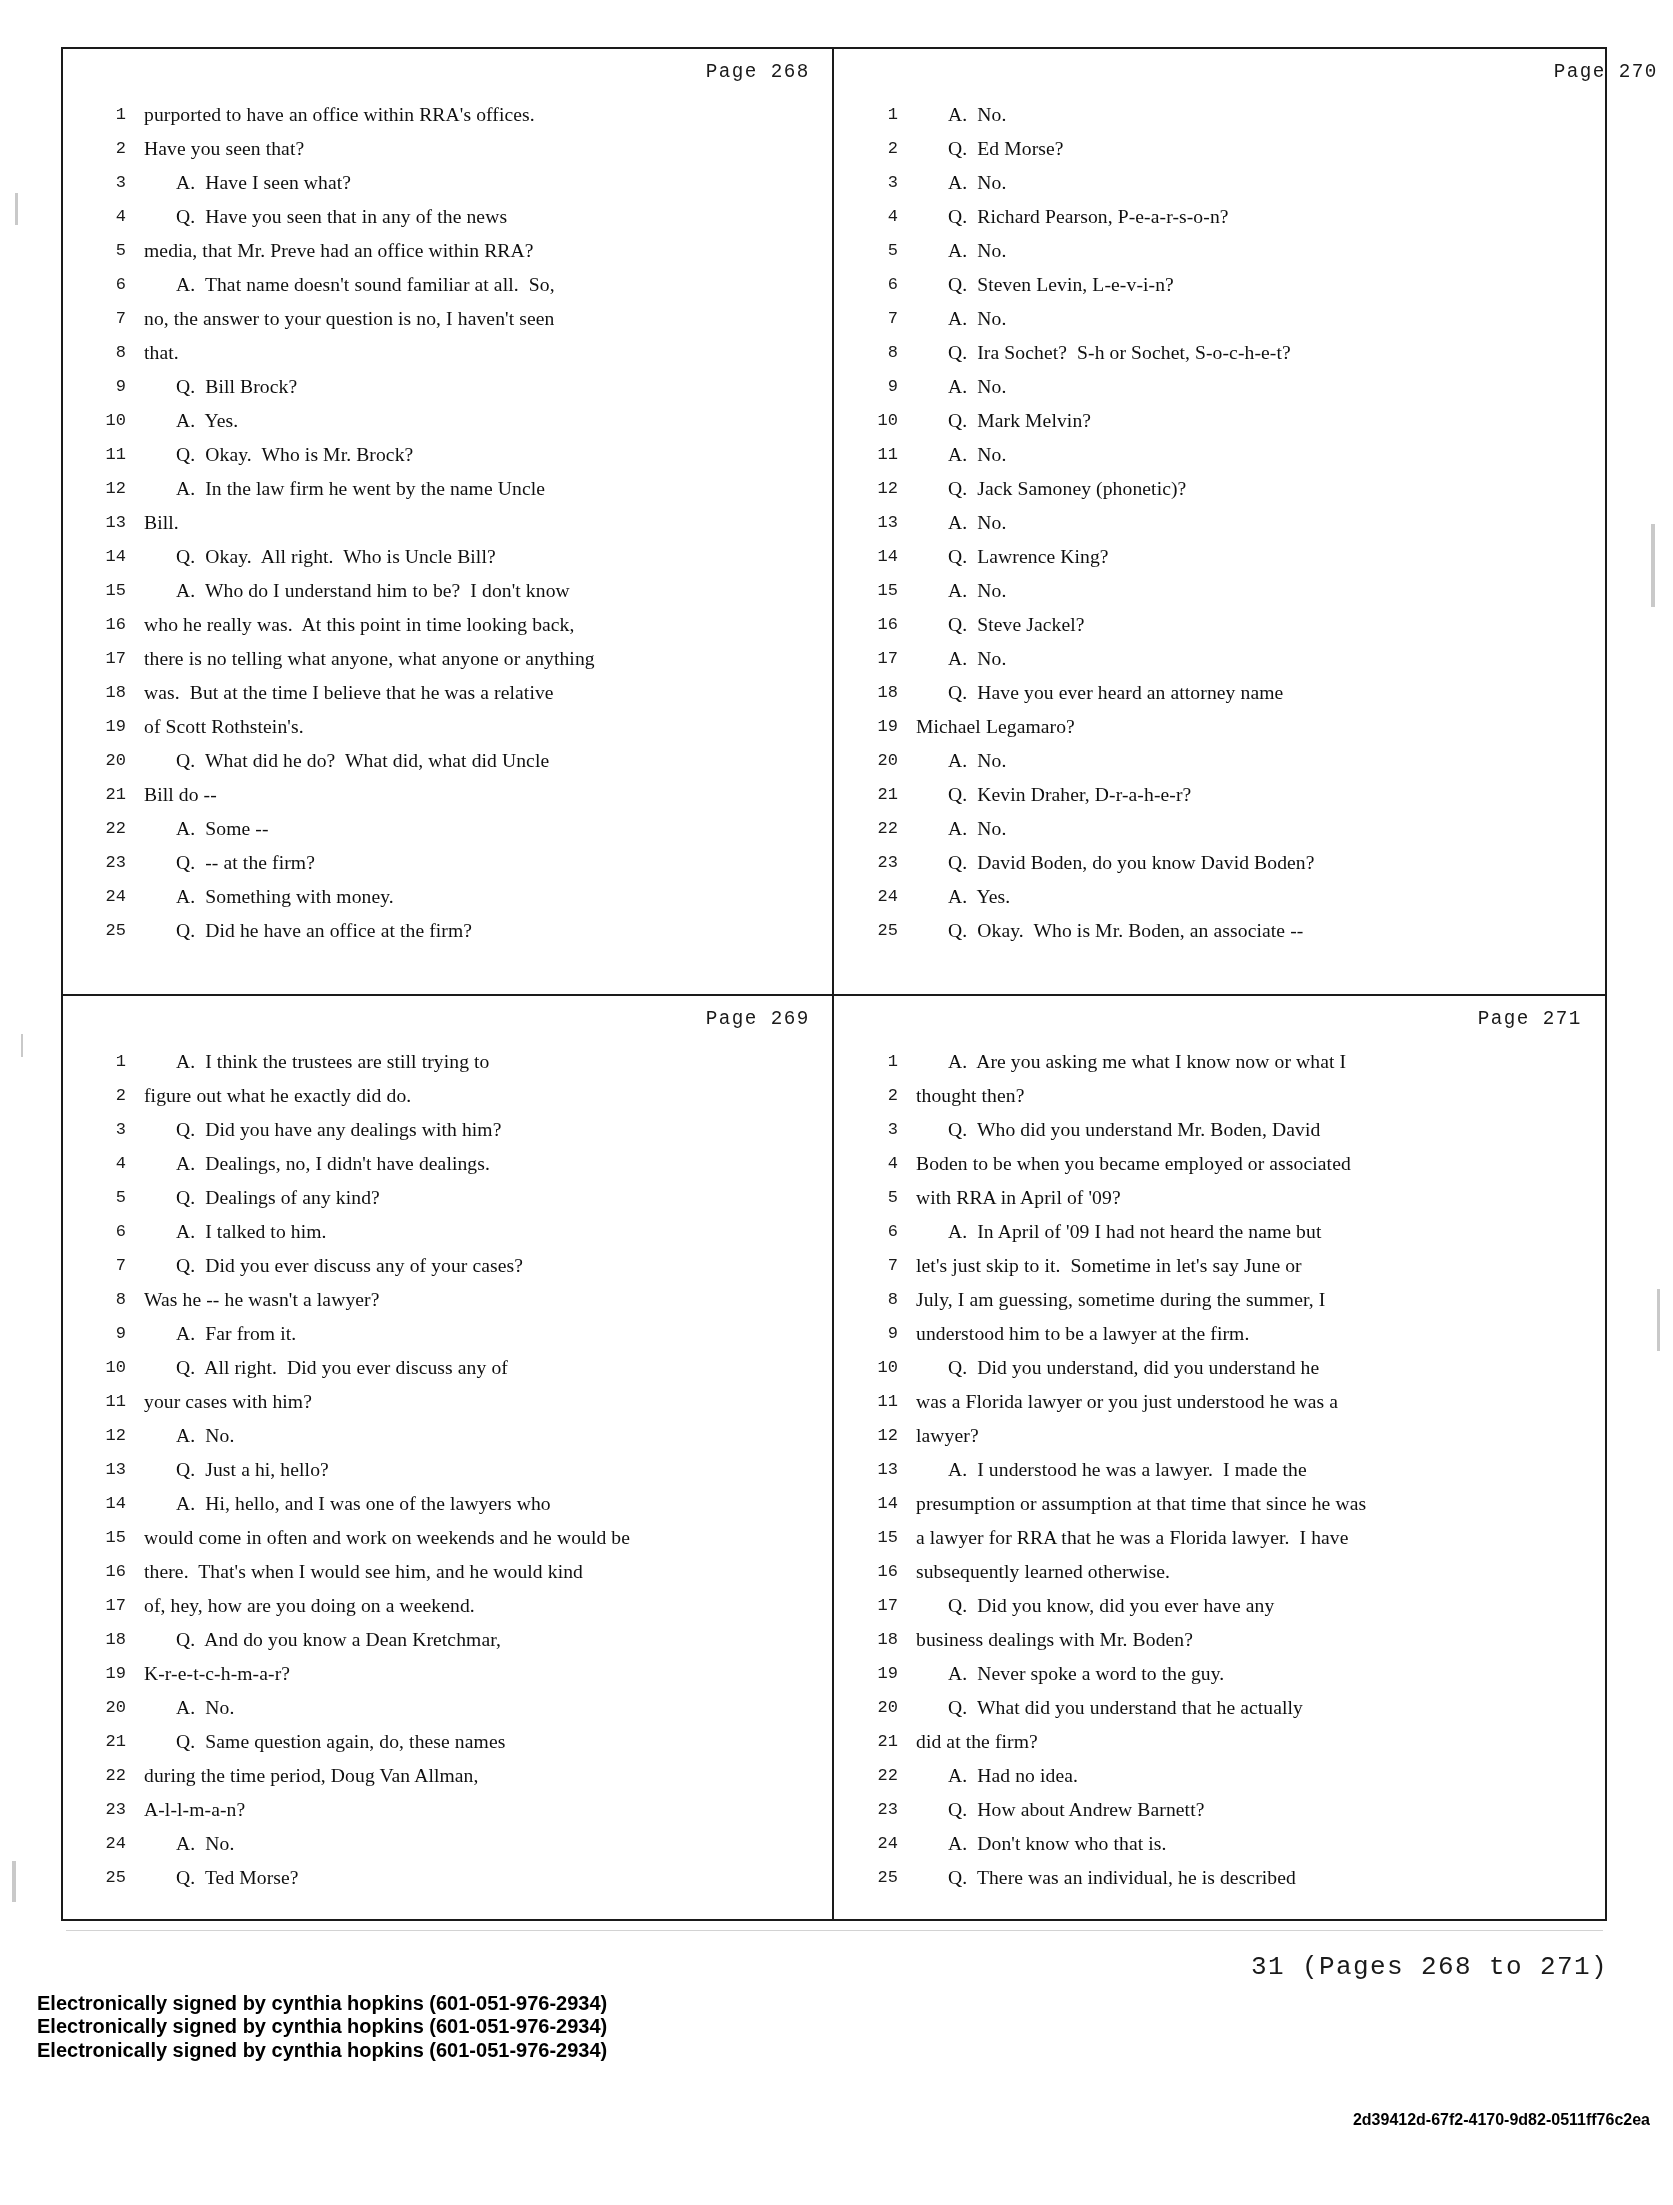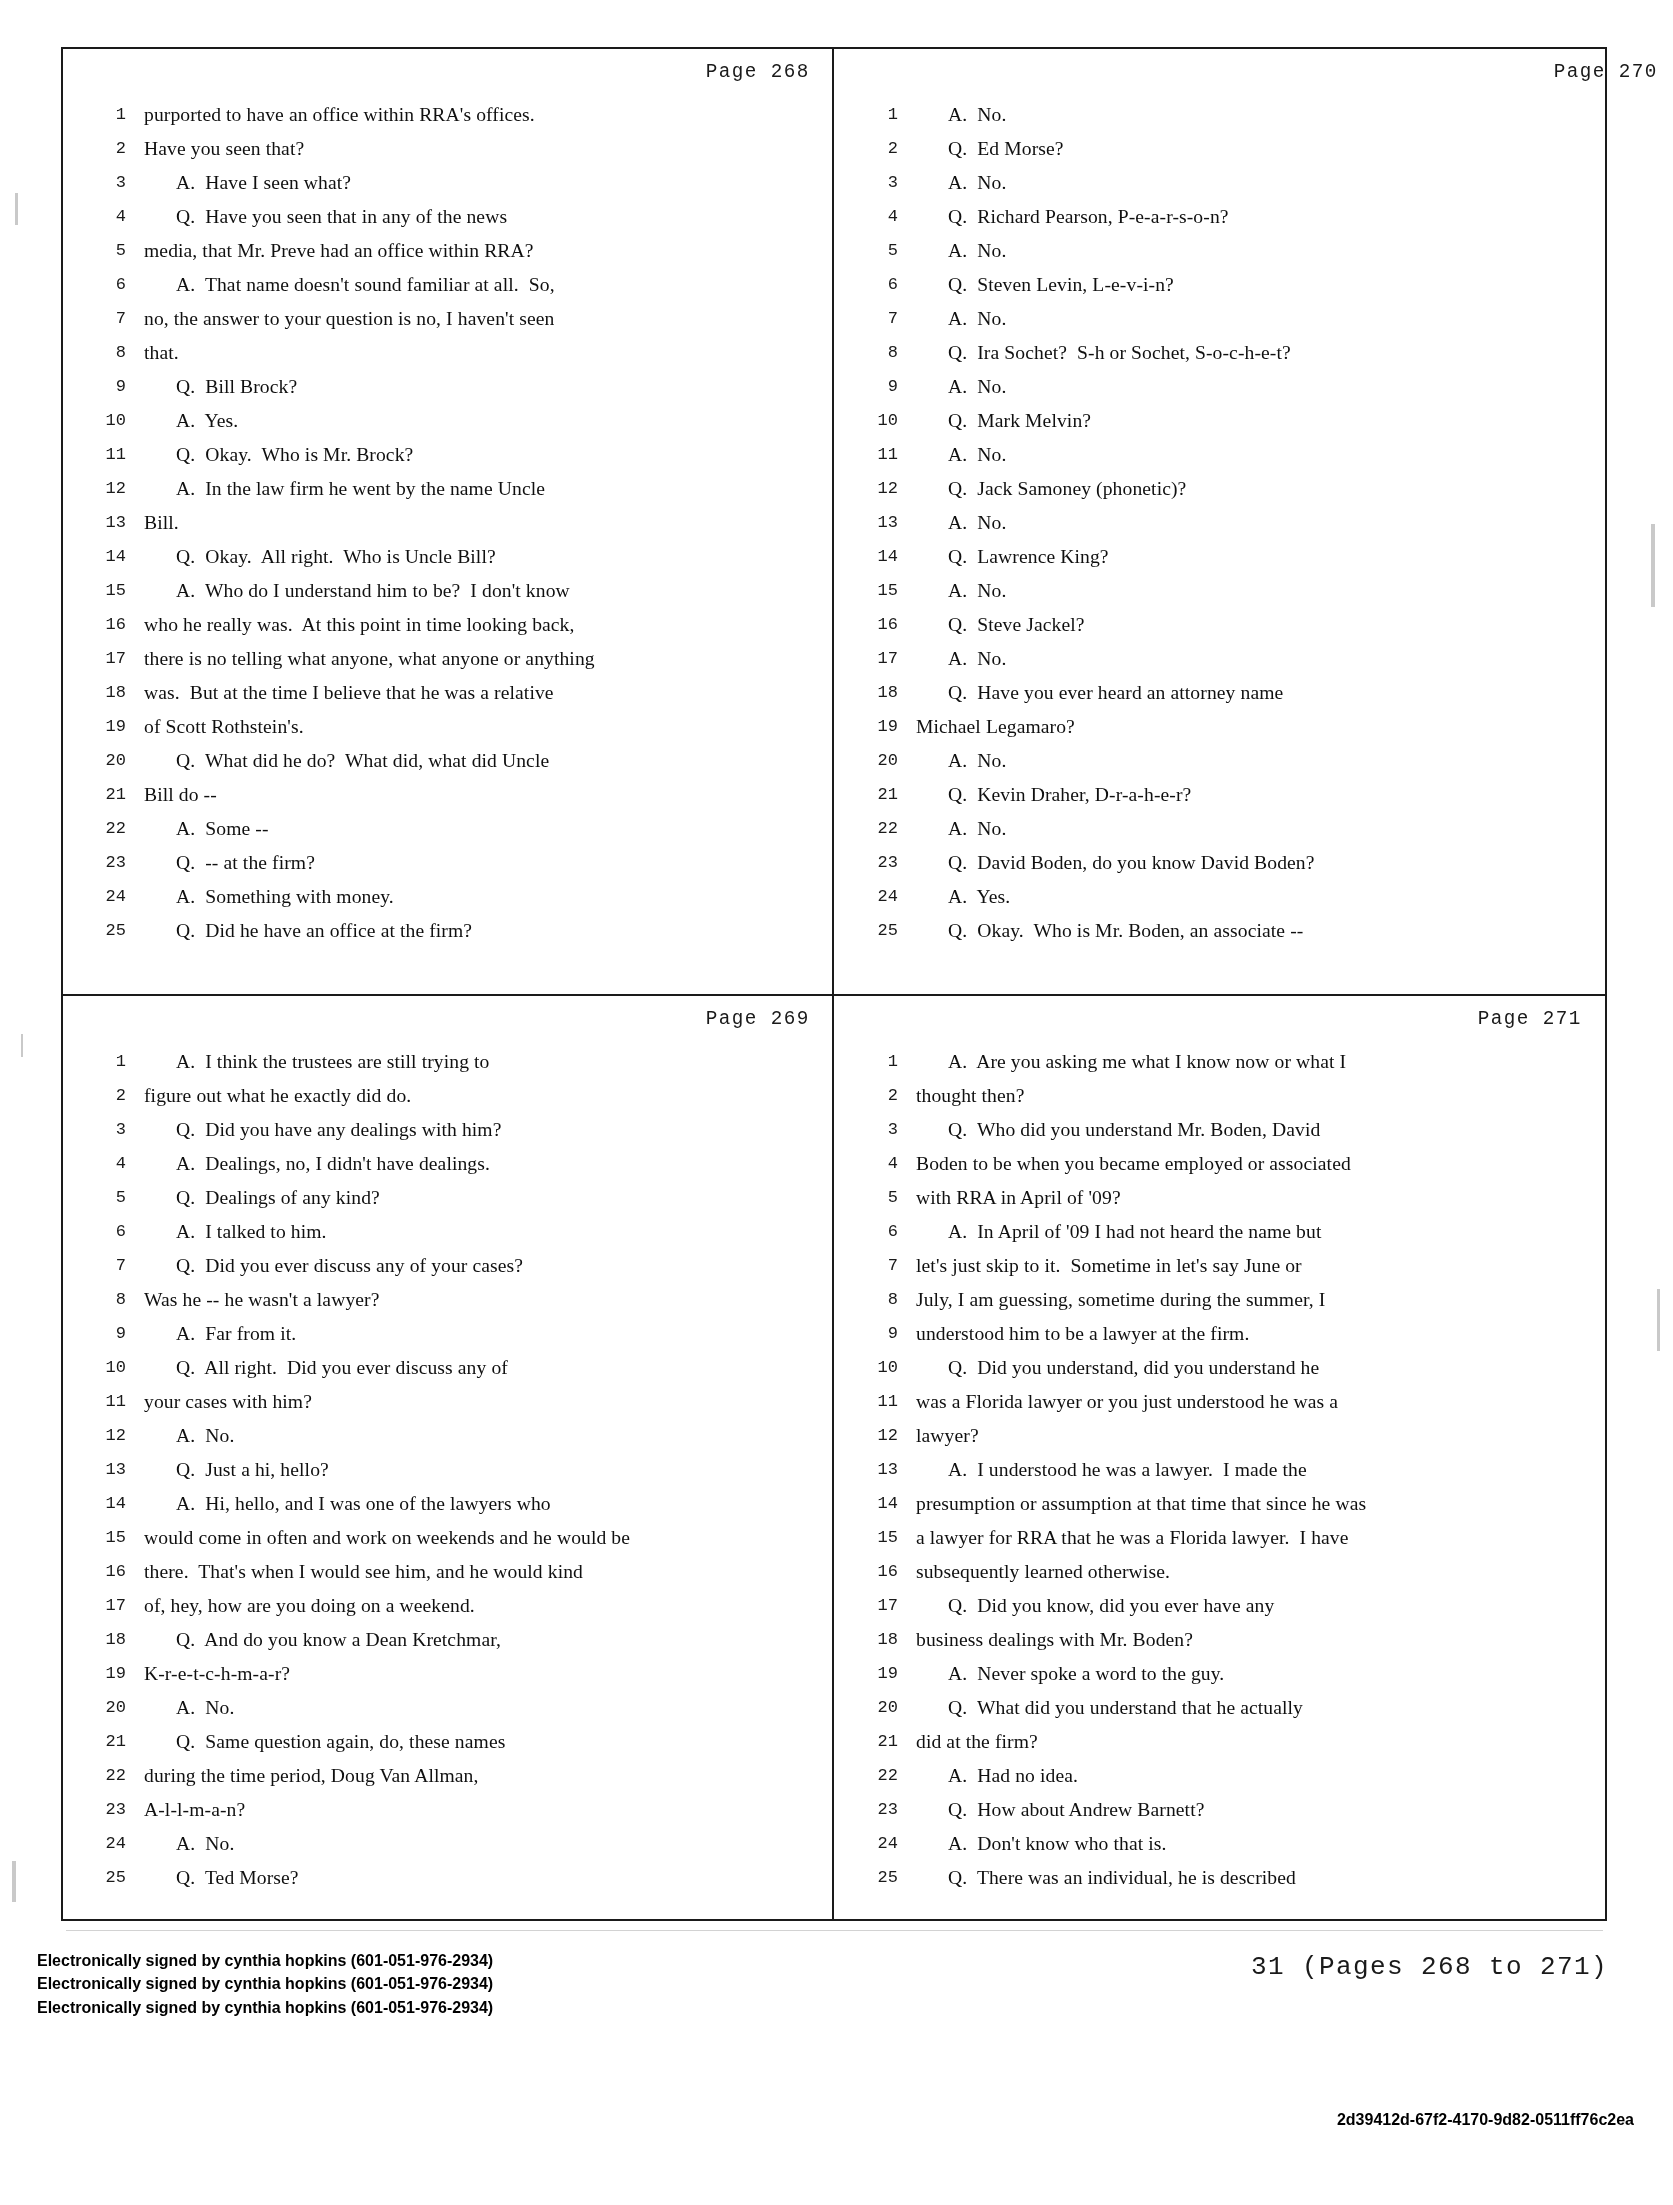--- a/index.html
+++ b/index.html
@@ -115,32 +115,32 @@
     font-family: "Liberation Mono", monospace;
     font-size: 26px;
     letter-spacing: 1.4px;
     color: #1a1a1a;
     white-space: nowrap;
   }
 
   .sig-block {
     position: absolute;
     left: 37px;
-    top: 1949px;
+    top: 1992px;
     font-family: "Liberation Sans", sans-serif;
-    font-size: 16px;
+    font-size: 20px;
     font-weight: bold;
     color: #000;
     line-height: 23.4px;
   }
   .sig-line { white-space: nowrap; }
 
   .doc-hash {
     position: absolute;
-    right: 40px;
+    right: 24px;
     top: 2111px;
     font-family: "Liberation Sans", sans-serif;
     font-size: 16px;
     font-weight: bold;
     color: #000;
     white-space: nowrap;
   }
 
   
   .edge-mark {

